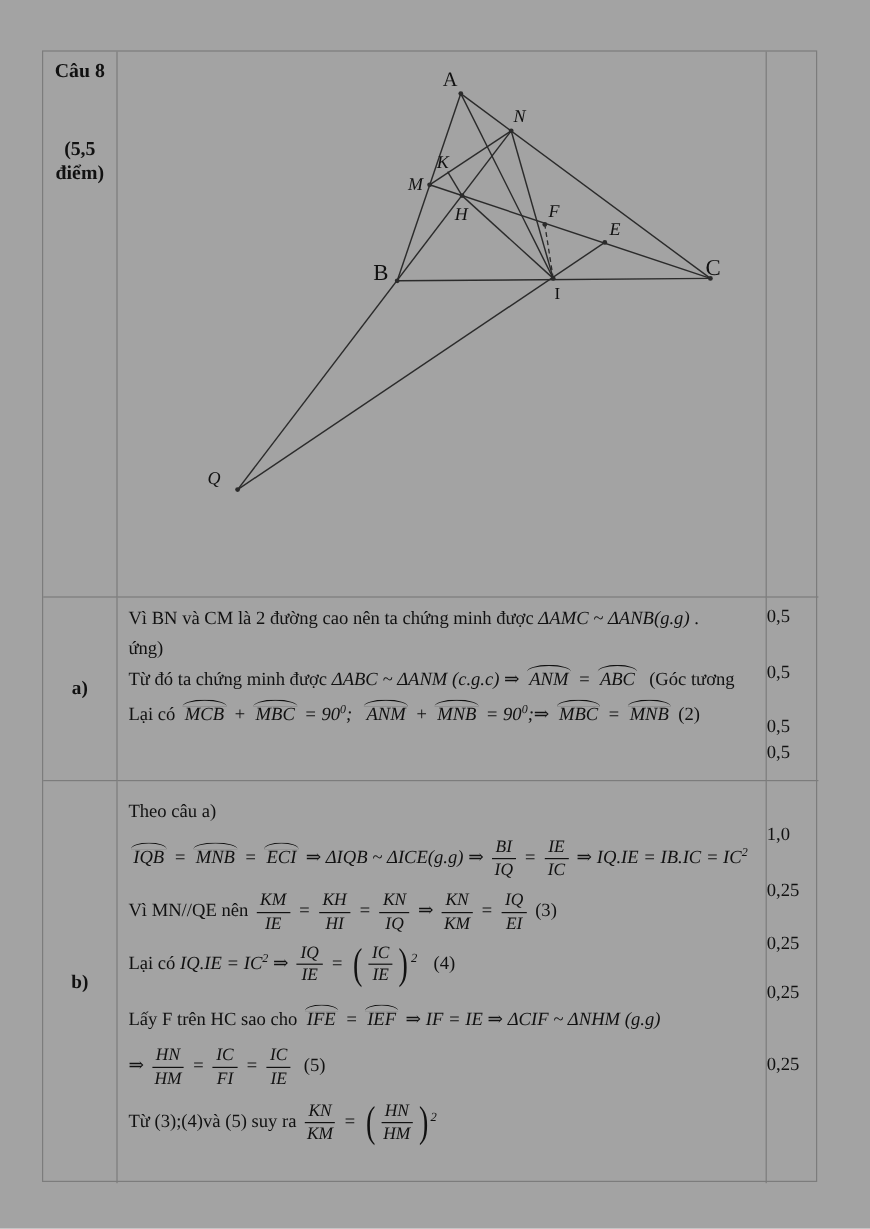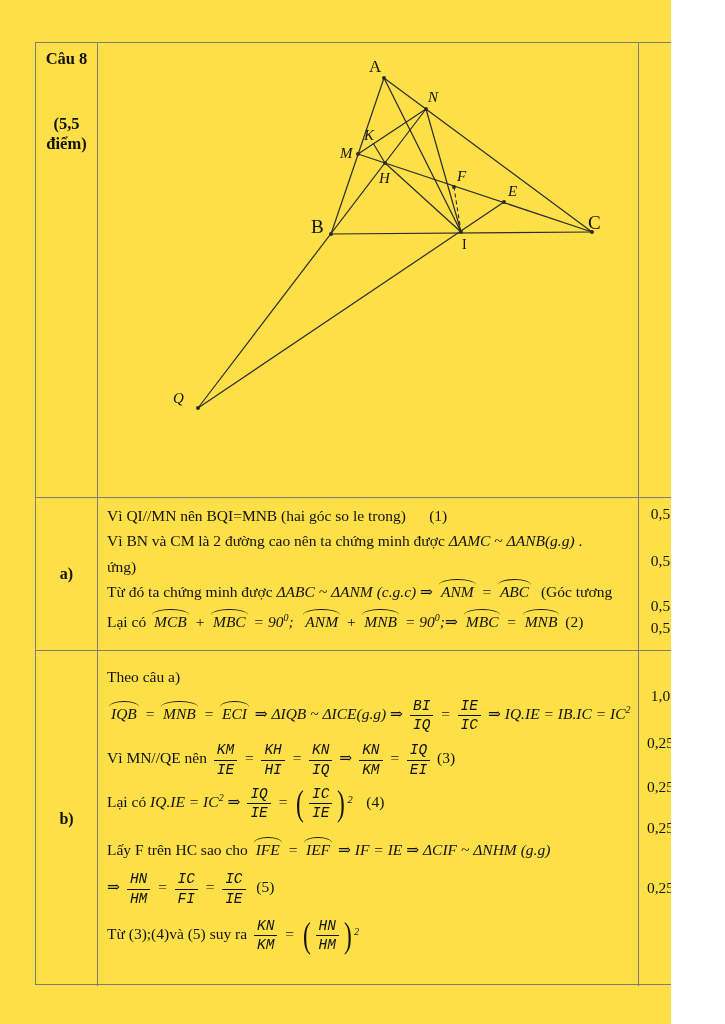--- a/index.html
+++ b/index.html
@@ -1,17 +1,17 @@
 <!DOCTYPE html>
 <html><head>
 <meta charset="utf-8">
 <style>
   html,body{margin:0;padding:0;background:#ffffff;}
   body{font-family:"Liberation Serif","DejaVu Serif",serif;color:#111;}
-  #page{position:relative;width:671px;height:1024px;background:#fde047;overflow:hidden;}
+  #page{position:relative;width:725px;height:1024px;background:#a3a3a3;overflow:hidden;}
   #examTable{position:absolute;left:35px;top:42px;width:646px;height:943px;
     display:grid;grid-template-columns:62px 541px 43px;grid-template-rows:455px 153px 335px;
     border:1px solid #7c7c7c;box-sizing:border-box;}
   .cell{border-right:1px solid #7c7c7c;border-bottom:1px solid #7c7c7c;box-sizing:border-box;position:relative;}
   .cell.lastcol{border-right:none;}
   .cell.lastrow{border-bottom:none;}
   .qcell{text-align:center;padding-top:6px;font-weight:bold;font-size:16.5px;line-height:1.25;}
   .qcell .qtitle{margin-bottom:22px;}
   .qcell .qpts{padding:0 6px;margin-top:44px;}
   .partlbl{display:flex;align-items:center;justify-content:center;font-weight:bold;font-size:16px;}
@@ -26,28 +26,28 @@
   .rowb .line:nth-child(4){margin-top:8px;}
   .rowb .line:nth-child(5){margin-top:16px;}
   .rowb .line:nth-child(6){margin-top:9px;}
   .rowb .line:nth-child(7){margin-top:11px;}
   .mi{font-style:italic;}
   .msup{font-size:10px;font-style:italic;vertical-align:6px;}
   .hat{font-style:italic;position:relative;display:inline-block;padding:4px 3px 0;margin:0 1px;line-height:1.1;}
   .hat::before{content:"";position:absolute;top:0;left:1px;right:1px;height:5px;
     border-top:1.4px solid #111;border-radius:50% 50% 0 0 / 100% 100% 0 0;}
   .frac{display:inline-block;vertical-align:middle;text-align:center;font-style:italic;
-    font-size:14.5px;line-height:1.12;margin:0 3px;font-family:Liberation Mono, monospace;}
+    font-size:14.5px;line-height:1.12;margin:0 3px;}
   .frac .num{display:block;border-bottom:1.2px solid #111;padding:0 3px 1px;}
   .frac .den{display:block;padding-top:1px;}
   .bfrac{display:inline-flex;align-items:center;vertical-align:middle;margin:0 2px;}
   .bfrac .paren{font-size:36px;line-height:0.85;font-style:normal;transform:scaleX(0.65);}
   .bfrac .bexp{font-size:10.5px;font-style:italic;align-self:flex-start;margin-top:2px;}
   .scorecell{position:relative;font-size:15.5px;}
-  .score{position:absolute;left:0;width:100%;text-align:center;}
+  .score{position:absolute;left:0;width:100%;text-align:left;}
   svg text{font-family:"Liberation Serif","DejaVu Serif",serif;}
 </style>
 </head>
 <body>
 
 <div id="page">
   <div id="examTable">
 
     <div class="cell qcell">
       <div class="qtitle">Câu 8</div>
@@ -87,21 +87,20 @@
           <text x="310" y="232" font-size="19" fill="#111">B</text>
           <text x="587" y="228" font-size="19" fill="#111">C</text>
           <text x="461" y="248" font-size="14" fill="#111">I</text>
           <text x="172" y="402" font-size="15" fill="#111" font-style="italic">Q</text>
         </svg>
     </div>
     <div class="cell lastcol scorecell"></div>
 
     <div class="cell partlbl">a)</div>
     <div class="cell content rowa">
-        <div class="line"><span class="txt">Vì QI//MN nên BQI=MNB (hai góc so le trong)      (1)</span></div>
         <div class="line"><span class="txt">Vì BN và CM là 2 đường cao nên ta chứng minh được </span><span class="mi">ΔAMC ~ ΔANB(g.g)</span><span class="txt"> .</span></div>
         <div class="line"><span class="txt">ứng)</span></div>
         <div class="line"><span class="txt">Từ đó ta chứng minh được </span><span class="mi">ΔABC ~ ΔANM (c.g.c) ⇒ </span><span class="hat">ANM</span><span class="mi"> = </span><span class="hat">ABC</span><span class="txt">  (Góc tương</span></div>
         <div class="line"><span class="txt">Lại có </span><span class="hat">MCB</span><span class="mi"> + </span><span class="hat">MBC</span><span class="mi"> = 90</span><span class="msup">0</span><span class="mi">;  </span><span class="hat">ANM</span><span class="mi"> + </span><span class="hat">MNB</span><span class="mi"> = 90</span><span class="msup">0</span><span class="mi">;⇒ </span><span class="hat">MBC</span><span class="mi"> = </span><span class="hat">MNB</span><span class="txt"> (2)</span></div>
       </div>
     <div class="cell lastcol scorecell">
         <div class="score" style="top: 7px;">0,5</div>
         <div class="score" style="top: 54px;">0,5</div>
         <div class="score" style="top: 99px;">0,5</div>
         <div class="score" style="top: 121px;">0,5</div>

